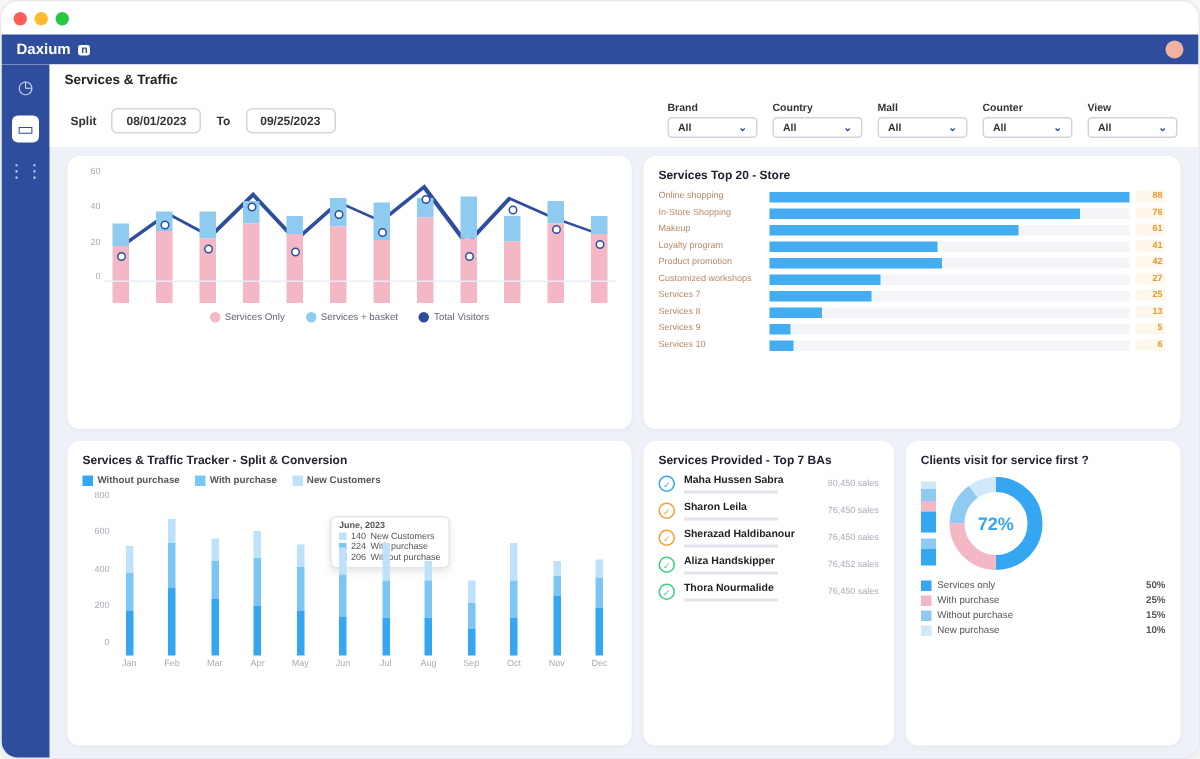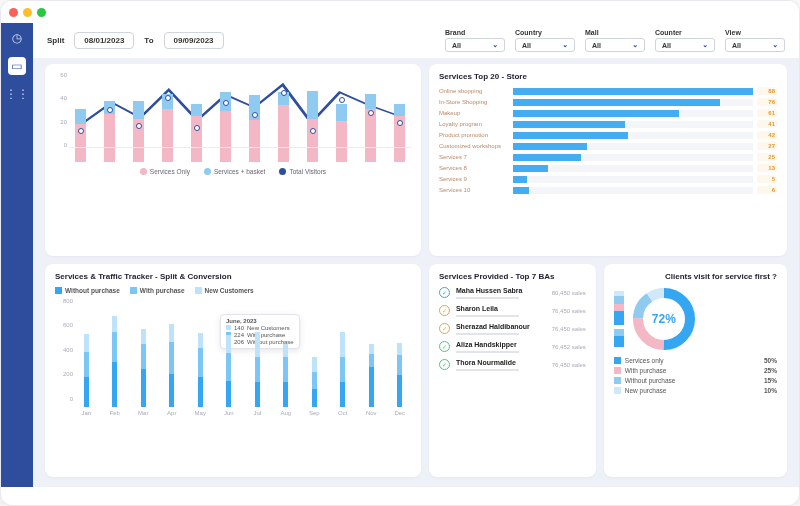--- a/index.html
+++ b/index.html
@@ -85,32 +85,40 @@
 </style>
 </head>
 <body>
 
 <div class="window">
   <div class="titlebar">
     <div class="dot red"></div>
     <div class="dot yellow"></div>
     <div class="dot green"></div>
   </div>
+  <div class="app-header">
+    <div class="logo">
+        <span>Daxium</span>
+        <span style="font-size:7px;vertical-align:text-top;background:#fff;color:#2e4e9d;padding:0 2px;border-radius:2px;margin-left:2px">n</span>
+      </div>
+    <div class="avatar"></div>
+  </div>
   <div class="body">
     <div class="sidebar">
       <div class="side-icon">◷</div>
       <div class="side-icon active">▭</div>
       <div class="side-icon">⋮⋮</div>
     </div>
     <div class="main">
+      <div class="page-title">Services &amp; Traffic</div>
       <div class="filters">
         <span style="font-weight:700">Split</span>
         <span class="date-input">08/01/2023</span>
         <span style="font-weight:700">To</span>
-        <span class="date-input">09/09/2023</span>
+        <span class="date-input">09/25/2023</span>
         <div class="spacer"></div>
         <div id="filter-dropdowns" style="display:flex; gap:10px;">
             <div class="sel">
               <span class="lbl">Brand</span>
               <div class="box">
                 <span>All</span>
                 <span class="chev">⌄</span>
               </div>
             </div>
             <div class="sel">
@@ -516,21 +524,21 @@
                   <div class="ba-icon green">✓</div>
                   <div class="ba-mid">
                     <div class="ba-name">Thora Nourmalide</div>
                     <div class="ba-line"></div>
                   </div>
                   <div class="ba-val">76,450 sales</div>
                 </div>
               </div>
           </div>
           <div class="card donut-card">
-            <div class="card-title" style="text-align:right">Clients visit for service first ?</div>
+            <div class="card-title" style="text-align:left">Clients visit for service first ?</div>
             <div class="donut-area">
               <div class="donut-left">
                 <div class="minibar">
                   <div class="mseg" style="height:40%;background:#34a6f2"></div>
                   <div class="mseg" style="height:20%;background:#f3b7c6"></div>
                   <div class="mseg" style="height:25%;background:#8fcaf1"></div>
                   <div class="mseg" style="height:15%;background:#cfe9fb"></div>
                 </div>
                 <div class="minibar" style="height:18px">
                   <div class="mseg" style="height:60%;background:#34a6f2"></div>

